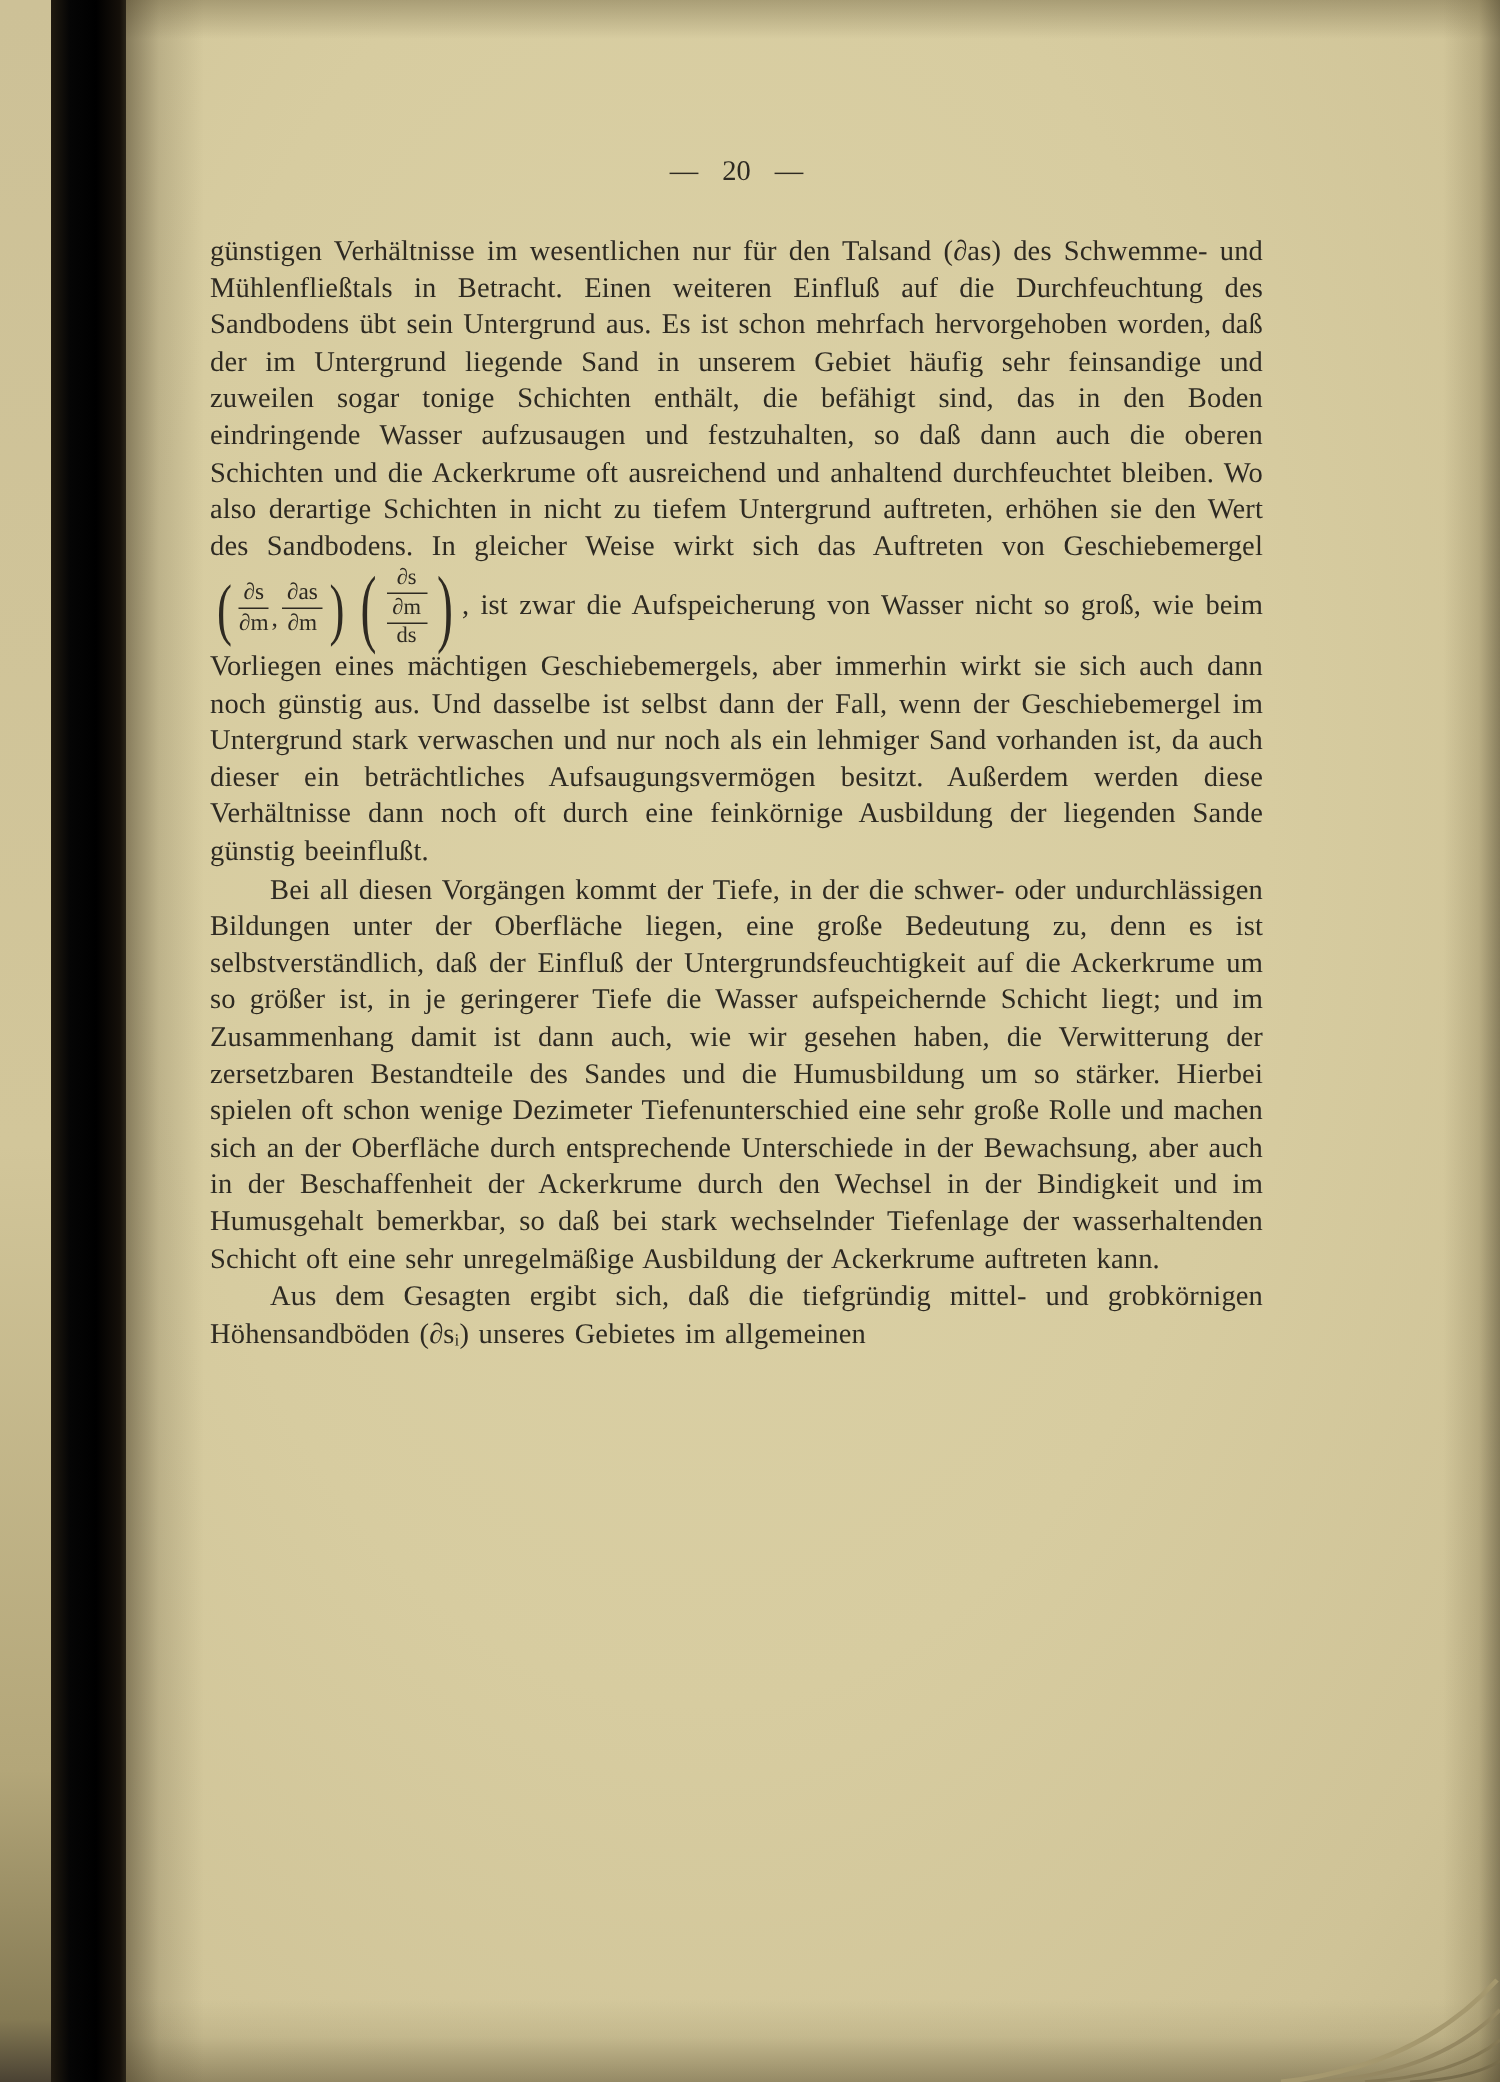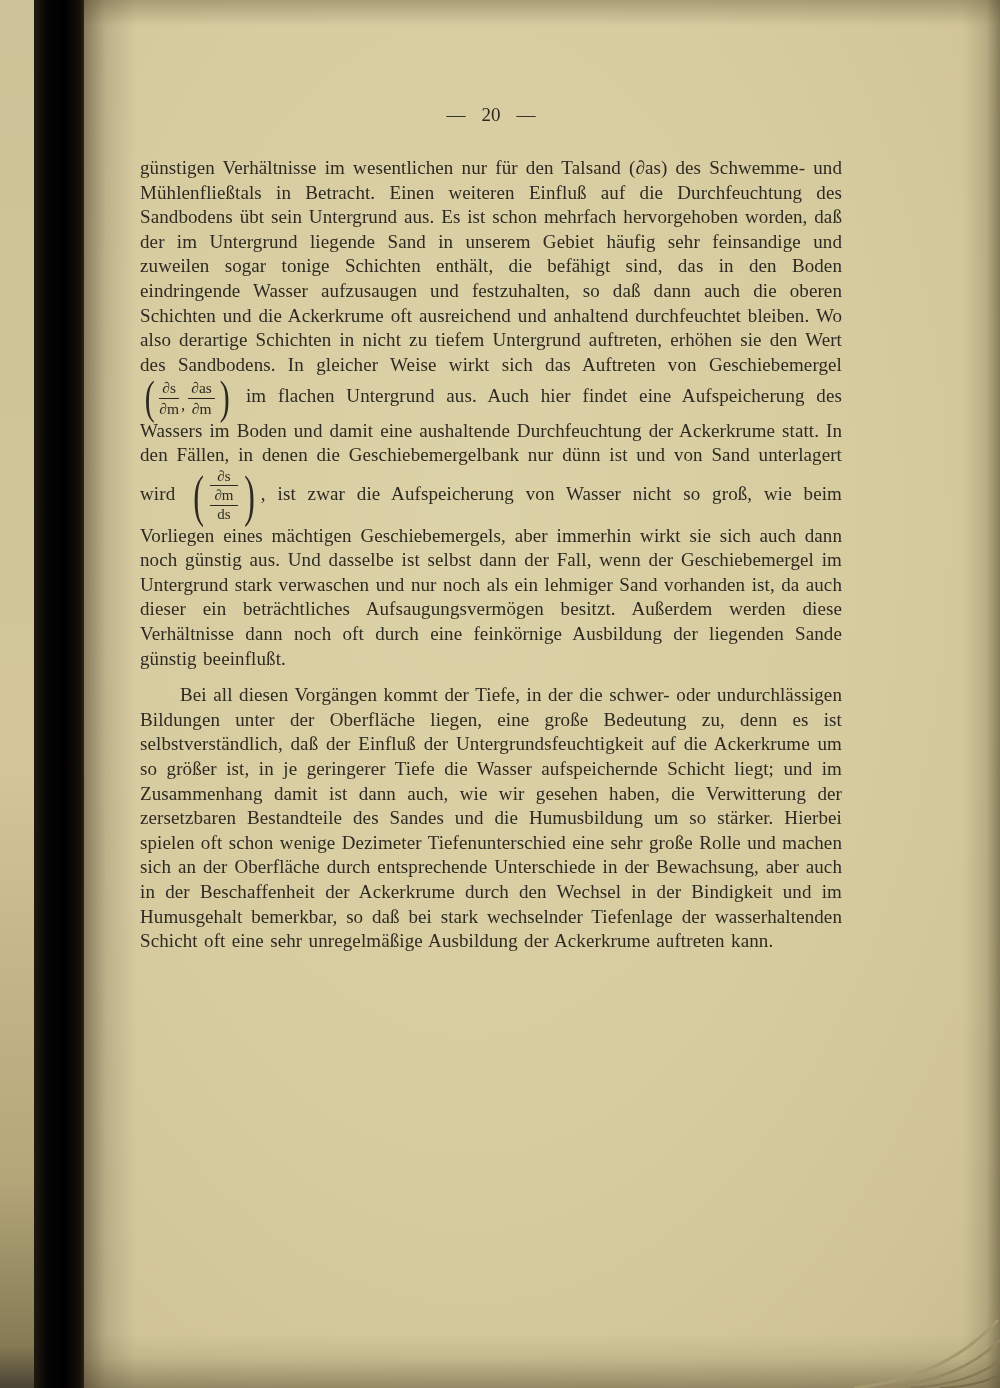--- a/index.html
+++ b/index.html
@@ -34,21 +34,21 @@
   }
   .pagenum {
     display:flex; justify-content:center; align-items:center; gap:16px;
     font-size:19px; margin-bottom:30px; color:#2e2a22;
   }
   p.body-par {
     margin:0; text-align:justify; font-size:19px; line-height:24.6px;
     word-spacing:1.5px; letter-spacing:0.1px;
   }
   p.indent { text-indent:40px; }
-  p.space-before { margin-top:12px; }
+  p.space-before { margin-top:1px; }
 
   
   .formula {
     display:inline-flex; align-items:center; vertical-align:middle;
     line-height:normal; margin:0 2px; word-spacing:normal; letter-spacing:0;
   }
   .paren {
     display:inline-block; font-size:46px; line-height:0.9;
     transform:scaleX(0.65); font-weight:400; color:#2e2a22;
   }
@@ -91,32 +91,33 @@
             <span class="frac">
               <span class="num">∂s</span>
               <span class="den">∂m</span>
             </span>
             <span class="fcomma">,</span>
             <span class="frac">
               <span class="num">∂as</span>
               <span class="den">∂m</span>
             </span>
             <span class="paren">)</span>
-          </span><span> im flachen Untergrund aus. Auch hier findet eine Aufspeicherung des Wassers im Boden und damit eine aushaltende Durchfeuchtung der Ackerkrume statt. In den Fällen, in denen die Geschiebemergelbank nur dünn ist und von Sand unterlagert wird </span><span class="formula">
+          </span><span class="formula">
             <span class="paren tall">(</span>
             <span class="stack">
               <span class="row">∂s</span>
               <span class="row mid">∂m</span>
               <span class="row">ds</span>
             </span>
             <span class="paren tall">)</span>
           </span><span>, ist zwar die Aufspeicherung von Wasser nicht so groß, wie beim Vorliegen eines mächtigen Geschiebemergels, aber immerhin wirkt sie sich auch dann noch günstig aus. Und dasselbe ist selbst dann der Fall, wenn der Geschiebemergel im Untergrund stark verwaschen und nur noch als ein lehmiger Sand vorhanden ist, da auch dieser ein beträchtliches Aufsaugungsvermögen besitzt. Außerdem werden diese Verhältnisse dann noch oft durch eine feinkörnige Ausbildung der liegenden Sande günstig beeinflußt.</span></p>
 
       <p class="body-par indent space-before">Bei all diesen Vorgängen kommt der Tiefe, in der die schwer- oder undurchlässigen Bildungen unter der Oberfläche liegen, eine große Bedeutung zu, denn es ist selbstverständlich, daß der Einfluß der Untergrundsfeuchtigkeit auf die Ackerkrume um so größer ist, in je geringerer Tiefe die Wasser aufspeichernde Schicht liegt; und im Zusammenhang damit ist dann auch, wie wir gesehen haben, die Verwitterung der zersetzbaren Bestandteile des Sandes und die Humusbildung um so stärker. Hierbei spielen oft schon wenige Dezimeter Tiefenunterschied eine sehr große Rolle und machen sich an der Oberfläche durch entsprechende Unterschiede in der Bewachsung, aber auch in der Beschaffenheit der Ackerkrume durch den Wechsel in der Bindigkeit und im Humusgehalt bemerkbar, so daß bei stark wechselnder Tiefenlage der wasserhaltenden Schicht oft eine sehr unregelmäßige Ausbildung der Ackerkrume auftreten kann.</p>
 
+      <p class="body-par indent space-before">Aus dem Gesagten ergibt sich, daß die tiefgründig mittel- und grobkörnigen Höhensandböden (∂sᵢ) unseres Gebietes im allgemeinen</p>
 
     </div>
 
     <svg class="curl" width="150" height="74" viewBox="0 0 150 74">
       <path d="M4 74 Q 95 64 148 6" stroke="#a5986e" fill="none" stroke-width="3.2"></path>
       <path d="M30 74 Q 108 68 150 26" stroke="#958862" fill="none" stroke-width="2.6"></path>
       <path d="M60 74 Q 120 70 150 46" stroke="#857955" fill="none" stroke-width="2.2"></path>
       <path d="M90 74 Q 130 72 150 60" stroke="#776c4b" fill="none" stroke-width="2"></path>
     </svg>
   </div>

